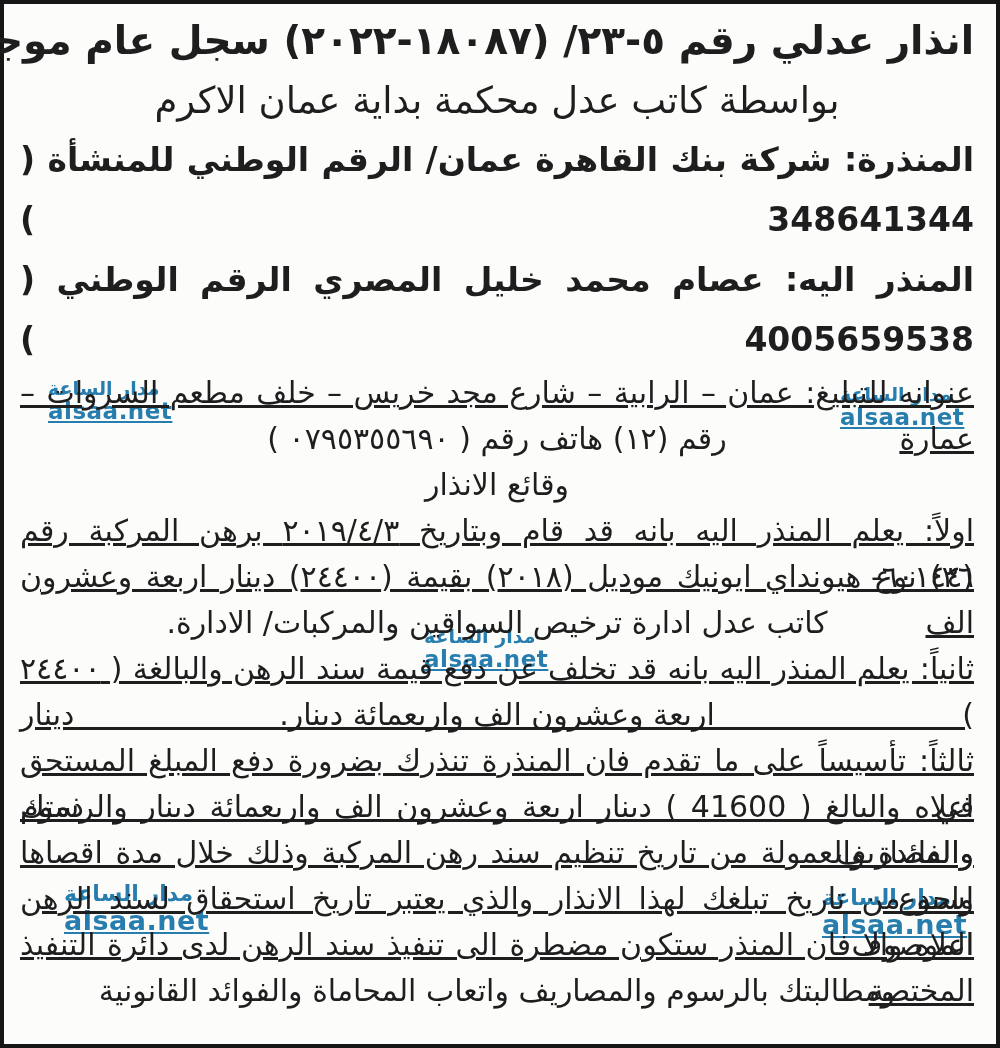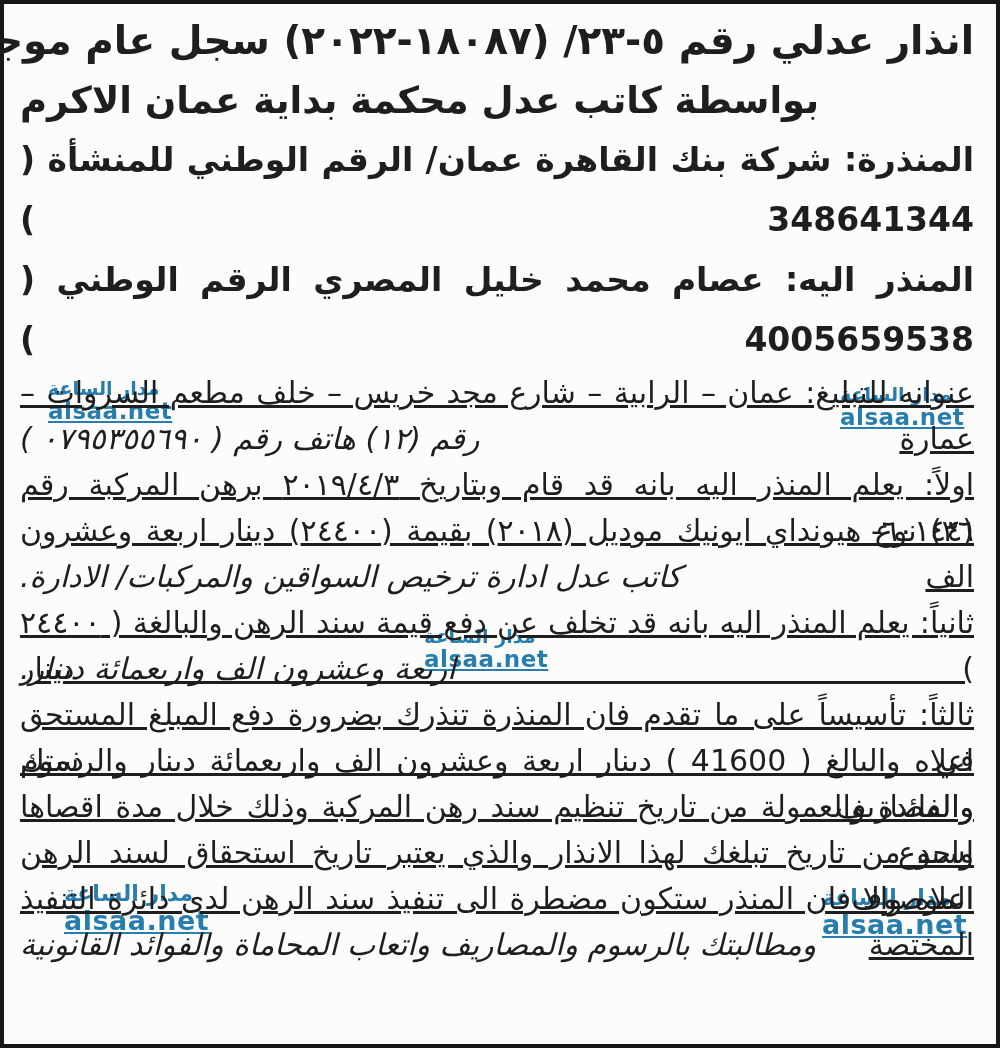--- a/index.html
+++ b/index.html
@@ -4,26 +4,26 @@
 <style>
   html,body{margin:0;padding:0;background:#e9e9e7;}
   body{width:1000px;height:1048px;position:relative;overflow:hidden;
        font-family:"DejaVu Sans",sans-serif;}
   .page{position:absolute;inset:0;box-sizing:border-box;background:#fcfcfb;
         border:4px solid #161616;padding:6px 22px 0 16px;direction:rtl;
         color:#1e1e1e;}
   .content{position:relative;z-index:1;}
   
   .h1{font-size:39px;line-height:62px;font-weight:700;text-align:center;white-space:nowrap;}
-  .h2{font-size:37px;line-height:58px;font-weight:700;text-align:left;white-space:nowrap;}
+  .h2{font-size:37px;line-height:58px;font-weight:400;text-align:center;white-space:nowrap;}
   .party{font-size:33px;line-height:60px;font-weight:700;
          text-align:justify;text-align-last:justify;}
   .bl{font-size:30px;line-height:46px;height:46px;}
   .jl{text-align:justify;text-align-last:justify;text-decoration:underline;}
-  .rl{text-align:left;font-style:italic;}
+  .rl{text-align:center;}
   
   .wm{position:absolute;z-index:0;text-align:left;color:#0369a1;font-weight:700;
       line-height:1.08;opacity:.85;direction:rtl;
       text-shadow:1px 1px 0 rgba(255,255,255,.95),-1px -1px 0 rgba(255,255,255,.55);}
   .wm .ar{display:block;font-size:19px;}
   .wm .en{display:block;font-size:23px;letter-spacing:.5px;direction:ltr;text-decoration:underline;}
   .wm.lg .ar{font-size:22px;}
   .wm.lg .en{font-size:27px;}
   .wm-a{top:374px;left:44px;width:150px;}
   .wm-b{top:380px;left:836px;width:130px;}
@@ -61,20 +61,21 @@
 
     <div class="h1">انذار عدلي رقم ٥-٢٣/ (١٨٠٨٧-٢٠٢٢) سجل عام موجه</div>
     <div class="h2">بواسطة كاتب عدل محكمة بداية عمان الاكرم</div>
 
     <div class="party">المنذرة: شركة بنك القاهرة عمان/ الرقم الوطني للمنشأة ( 348641344 )</div>
     <div class="party">المنذر اليه: عصام محمد خليل المصري الرقم الوطني ( 4005659538 )</div>
 
     <div class="bl jl">عنوانه للتبليغ: عمان – الرابية – شارع مجد خريس – خلف مطعم السروات – عمارة</div>
     <div class="bl rl">رقم (١٢) هاتف رقم ( ٠٧٩٥٣٥٥٦٩٠ )</div>
 
+    <div class="bl rl">وقائع الانذار</div>
 
     <div class="bl jl">اولاً: يعلم المنذر اليه بانه قد قام وبتاريخ ٢٠١٩/٤/٣ برهن المركبة رقم (٦٠١٤٤-</div>
     <div class="bl jl">٣٦) نوع هيونداي ايونيك موديل (٢٠١٨) بقيمة (٢٤٤٠٠) دينار اربعة وعشرون الف</div>
     <div class="bl rl">كاتب عدل ادارة ترخيص السواقين والمركبات/ الادارة.</div>
 
     <div class="bl jl">ثانياً: يعلم المنذر اليه بانه قد تخلف عن دفع قيمة سند الرهن والبالغة ( ٢٤٤٠٠ ) دينار</div>
     <div class="bl rl">اربعة وعشرون الف واربعمائة دينار.</div>
 
     <div class="bl jl">ثالثاً: تأسيساً على ما تقدم فان المنذرة تنذرك بضرورة دفع المبلغ المستحق في ذمتك</div>
     <div class="bl jl">اعلاه والبالغ ( 41600 ) دينار اربعة وعشرون الف واربعمائة دينار والرسوم والمصاريف</div>

